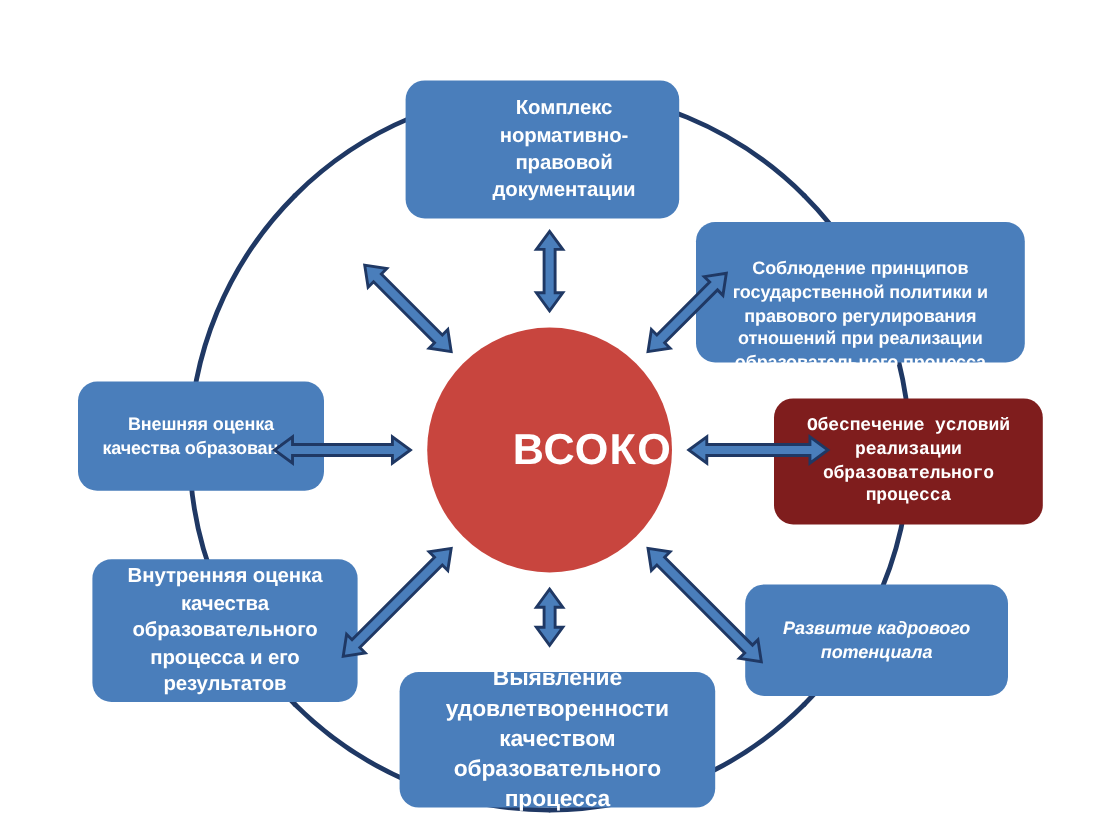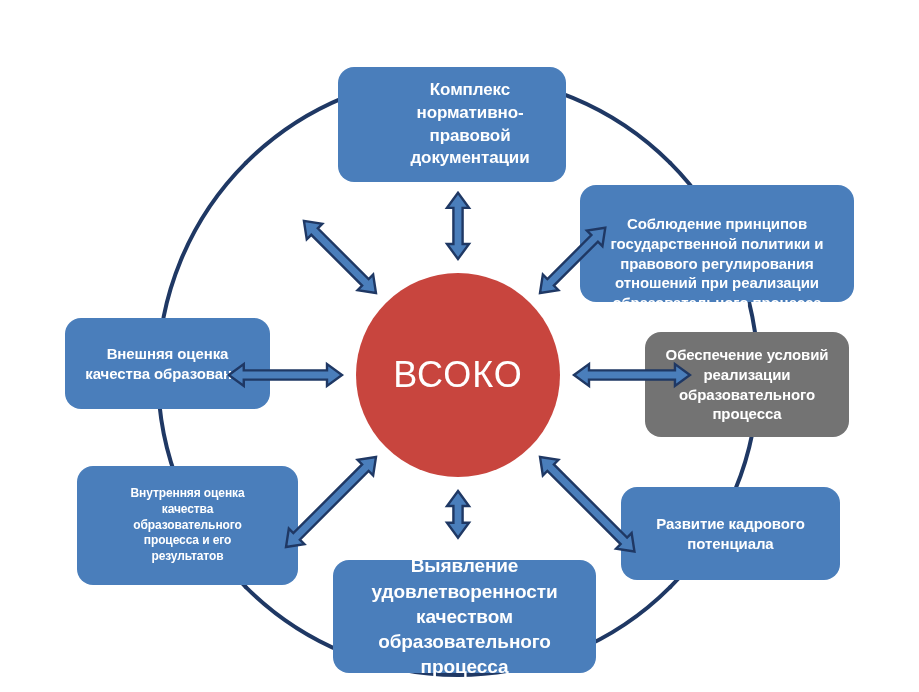--- a/index.html
+++ b/index.html
@@ -44,23 +44,23 @@
     white-space: pre-line;
   }
   .center-node {
     position: absolute;
     box-sizing: border-box;
     background: #C8453E;
     border-radius: 50%;
     color: #ffffff;
     display: flex;
     align-items: center;
-    justify-content: center;
+    justify-content: flex-end;
     text-align: center;
-    font-weight: normal;
+    font-weight: bold;
     z-index: 4;
   }
   .center-label {
     font-size: 36px;
     letter-spacing: 1px;
   }
   .arrow-layer {
     position: absolute;
     left: 0;
     top: 0;
@@ -92,31 +92,31 @@
 
   <div class="node-box" style="left: 338px; top: 67px; width: 228px; height: 115px; background: rgb(74, 126, 187); color: rgb(255, 255, 255); padding-left: 44px;"><span style="font-size: 17px;">Комплекс
 нормативно-
 правовой
 документации</span></div>
     <div class="node-box" style="left: 580px; top: 185px; width: 274px; height: 117px; background: rgb(74, 126, 187); color: rgb(255, 255, 255);"><span style="font-size: 15px; margin-top: 40px;">Соблюдение принципов
 государственной политики и
 правового регулирования
 отношений при реализации
 образовательного процесса</span></div>
-    <div class="node-box" style="left: 645px; top: 332px; width: 204px; height: 105px; background: #737373; color: rgb(255, 255, 255);"><span style="font-size: 15px;">Обеспечение условий
+    <div class="node-box" style="left: 645px; top: 332px; width: 224px; height: 105px; background: #7f1d1d; color: rgb(255, 255, 255); font-family: Liberation Mono, monospace;"><span style="font-size: 15px;">Обеспечение условий
 реализации
 образовательного
 процесса</span></div>
-    <div class="node-box" style="left: 621px; top: 487px; width: 219px; height: 93px; background: rgb(74, 126, 187); color: rgb(255, 255, 255);"><span style="font-size: 15px;">Развитие кадрового
+    <div class="node-box" style="left: 621px; top: 487px; width: 219px; height: 93px; background: rgb(74, 126, 187); color: rgb(255, 255, 255);"><span style="font-size: 15px; font-style: italic;">Развитие кадрового
 потенциала</span></div>
     <div class="node-box" style="left: 333px; top: 560px; width: 263px; height: 113px; background: rgb(74, 126, 187); color: rgb(255, 255, 255);"><span style="font-size: 19px;">Выявление
 удовлетворенности
 качеством образовательного
 процесса</span></div>
-    <div class="node-box" style="left: 77px; top: 466px; width: 221px; height: 119px; background: rgb(74, 126, 187); color: rgb(255, 255, 255);"><span style="font-size: 12px; text-align: center;">Внутренняя оценка
+    <div class="node-box" style="left: 77px; top: 466px; width: 221px; height: 119px; background: rgb(74, 126, 187); color: rgb(255, 255, 255);"><span style="font-size: 17px; text-align: center;">Внутренняя оценка
 качества
 образовательного
 процесса и его
 результатов</span></div>
     <div class="node-box" style="left: 65px; top: 318px; width: 205px; height: 91px; background: rgb(74, 126, 187); color: rgb(255, 255, 255); align-items: center;"><span style="font-size: 15px;">Внешняя оценка
 качества образования</span></div>
     <svg class="arrow-layer" viewBox="0 0 919 692" xmlns="http://www.w3.org/2000/svg" aria-hidden="true">
       <polygon points="458.00,259.00 447.00,244.00 453.40,244.00 453.40,207.83 447.00,207.83 458.00,192.83 469.00,207.83 462.60,207.83 462.60,244.00 469.00,244.00" fill="#4A7EBB" stroke="#1F3864" stroke-width="2.4" stroke-linejoin="miter"></polygon>
       <polygon points="540.02,292.98 542.85,274.59 547.38,279.12 591.41,235.08 586.88,230.56 605.27,227.73 602.44,246.12 597.92,241.59 553.88,285.62 558.41,290.15" fill="#4A7EBB" stroke="#1F3864" stroke-width="2.4" stroke-linejoin="miter"></polygon>
       <polygon points="574.00,375.00 589.00,364.00 589.00,370.40 674.95,370.40 674.95,364.00 689.95,375.00 674.95,386.00 674.95,379.60 589.00,379.60 589.00,386.00" fill="#4A7EBB" stroke="#1F3864" stroke-width="2.4" stroke-linejoin="miter"></polygon>

